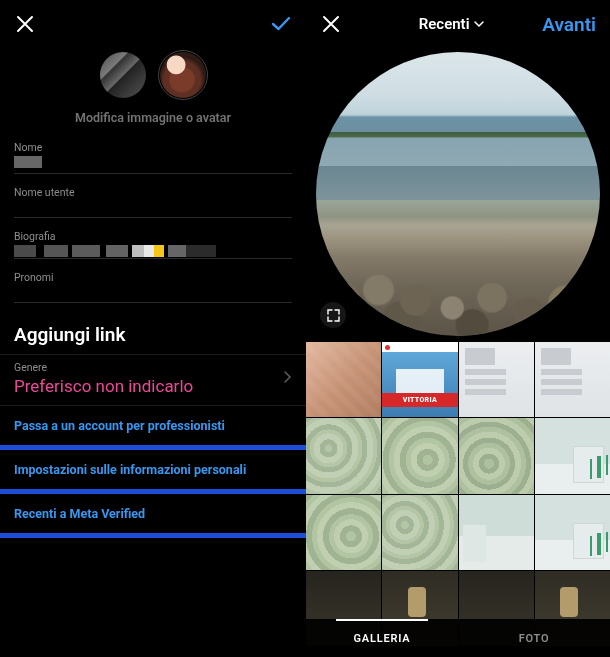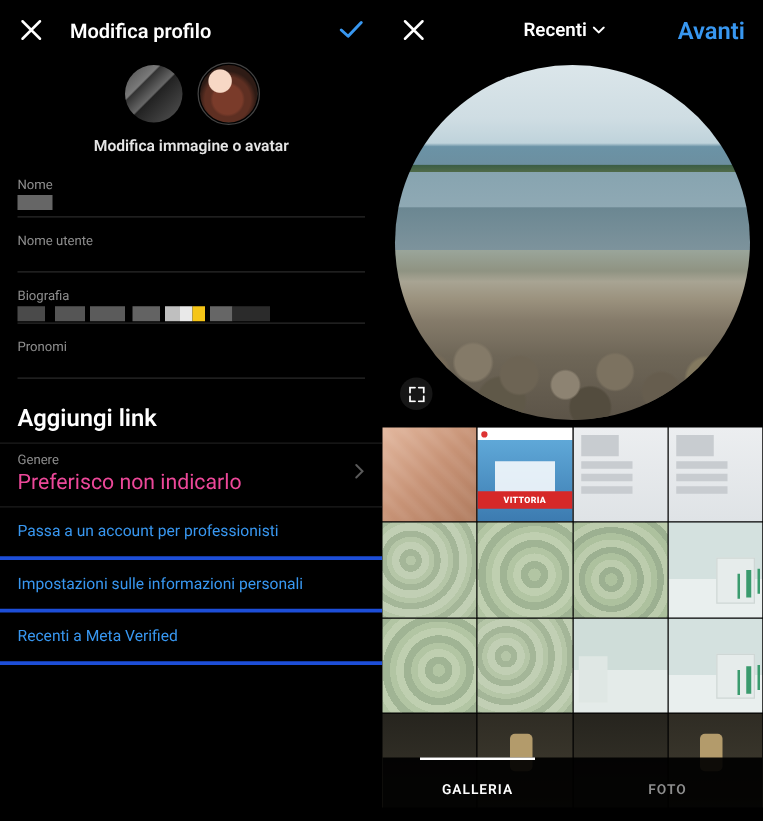--- a/index.html
+++ b/index.html
@@ -25,21 +25,21 @@
     .header-title-r { font-size: 15px; font-weight: 600; display: flex; align-items: center; gap: 4px; padding-left: 18px; text-align: center; }
     .icon-btn { width: 22px; height: 22px; display:flex; align-items:center; justify-content:center; cursor:pointer; }
 
     
     .avatars { display:flex; justify-content:center; gap:14px; margin-top: 6px; }
     .avatar { width: 46px; height: 46px; border-radius: 50%; overflow:hidden; position:relative; }
     .avatar-photo { background: linear-gradient(135deg,#4a4a4a 0,#7a7a7a 30%,#333 32%,#666 50%,#222 52%,#555 100%); filter: blur(0.3px); }
     .avatar-ring { outline: 1.5px solid #444; outline-offset: 1px; }
     .avatar-illus { background: radial-gradient(circle at 35% 28%, #f7d8c5 0 20%, transparent 22%), radial-gradient(circle at 48% 60%, #7a3b2a 0 32%, #5e2f22 38% 50%, #2e1b15 62%), #d9c6b3; }
 
-    .avatar-link { text-align:center; color:#e5e5e5; font-size:12.5px; font-weight:600; margin:12px 0 16px; cursor:pointer; }
+    .avatar-link { text-align:center; color:#737373; font-size:12.5px; font-weight:600; margin:12px 0 16px; cursor:pointer; }
 
     
     .field { padding: 0 14px; margin-bottom: 12px; }
     .field-label { color: #8e8e8e; font-size: 10.5px; margin-bottom: 2px; }
     .field-value { color:#fff; font-size:13px; min-height:17px; padding-bottom:5px; border-bottom:1px solid #2a2a2a; }
     .bio-censored { height:14px; display:flex; gap:0; padding-bottom:6px; border-bottom:1px solid #2a2a2a; }
     .bio-censored span { height:12px; }
     .b1{background:#4a4a4a;width:22px;} .b2{background:#000;width:8px;}
     .b3{background:#555;width:24px;} .b4{background:#000;width:4px;}
     .b5{background:#5b5b5b;width:28px;} .b6{background:#000;width:6px;}
@@ -49,21 +49,21 @@
     .b13{background:#666;width:18px;} .b14{background:#2b2b2b;width:30px;}
     .name-censored{height:12px;width:28px;background:#666;margin-bottom:5px;}
 
     .link-row { padding: 8px 14px; font-size:19px; font-weight:600; color:#fff; border-bottom:1px solid #1c1c1c; cursor:pointer;}
     .gender-row { padding: 6px 14px 9px; border-bottom:1px solid #1c1c1c; display:flex; align-items:center; justify-content:space-between; cursor:pointer;}
     .gender-left{}
     .gender-label{color:#8e8e8e;font-size:10.5px;margin-bottom:2px;}
     .gender-value{font-size:17px;color:#ec4899;}
     .chev{color:#5a5a5a;}
 
-    .action-link{ padding:12px 14px; color:#3897f0; font-size:12.5px; font-weight:400; border-bottom:3px solid #1d4ed8; cursor:pointer;}
+    .action-link{ padding:12px 14px; color:#3897f0; font-size:12.5px; font-weight:700; border-bottom:5px solid #1d4ed8; cursor:pointer;}
 
     
     .next-btn{ color:#3897f0; font-size:19px; font-weight:600; cursor:pointer;}
     .preview-wrap{ width:100%; height:296px; display:flex; align-items:center; justify-content:center; position:relative; background:#000;}
     .preview-circle{
       width:284px; height:284px; border-radius:50%; overflow:hidden; position:relative;
       background: linear-gradient(to bottom,
         #dbe6ea 0%, #cfdde3 15%, #bfd3db 22%,
         #6b93a6 23%, #6c8fa0 28%,
         #3b5d44 28.2%, #4f6a49 30%,
@@ -113,36 +113,35 @@
     .c-room{ background: linear-gradient(to bottom,#d4e1df 0 60%,#e9efee 60% 100%);}
     .c-room::before{content:"";position:absolute;right:8%;bottom:14%;width:38%;height:46%;background:#e6eceb;border:1px solid #cfd7d5;}
     .c-room::after{content:"";position:absolute;right:12%;bottom:20%;width:4px;height:22px;background:#3a9b6e; box-shadow: -8px 2px 0 -1px #3a9b6e, 8px -2px 0 -1px #3a9b6e;}
     .c-dark{background:linear-gradient(#26241e,#3a372c);}
     .c-dark2{background:linear-gradient(#2f2c24,#423e31);position:relative;}
     .c-dark2::after{content:"";position:absolute;left:34%;top:22%;width:24%;height:40%;background:#b39b6b;border-radius:4px;}
     .c-room2{ background: linear-gradient(to bottom,#cfddd9 0 55%,#e4ebe9 55% 100%);}
     .c-room2::before{content:"";position:absolute;left:6%;bottom:10%;width:30%;height:50%;background:#dfe7e4;}
 
     
-    .tabs{ position:absolute; left:0; right:0; bottom:0; height:51px; display:flex; background:rgba(0,0,0,.92);margin-top:16px;}
+    .tabs{ position:absolute; left:0; right:0; bottom:0; height:38px; display:flex; background:rgba(0,0,0,.92);margin-top:16px;}
     .tab{ flex:1; display:flex; align-items:center; justify-content:center; font-size:11px; letter-spacing:.8px; font-weight:600; color:#8e8e8e; cursor:pointer; position:relative;}
     .tab.active{ color:#fff;}
     .tab.active::after{content:"";position:absolute;top:0;left:20%;right:20%;height:1.5px;background:#fff;}
   </style>
 </head>
 <body>
 
 <div class="pane pane-left">
   <div class="header">
     <div class="icon-btn">
       <svg width="18" height="18" viewBox="0 0 18 18">
           <path d="M2 2 L16 16 M16 2 L2 16" stroke="#fff" stroke-width="2" stroke-linecap="round"></path>
         </svg>
     </div>
-    <div class="header-title">Modifica profilo</div>
     <div class="icon-btn">
       <svg width="22" height="22" viewBox="0 0 22 22">
           <path d="M3 11 L8.5 16 L19 5" stroke="#3897f0" stroke-width="2.4" fill="none" stroke-linecap="round" stroke-linejoin="round"></path>
         </svg>
     </div>
   </div>
 
   <div class="avatars">
     <div class="avatar avatar-photo"></div>
     <div class="avatar avatar-ring avatar-illus"></div>

